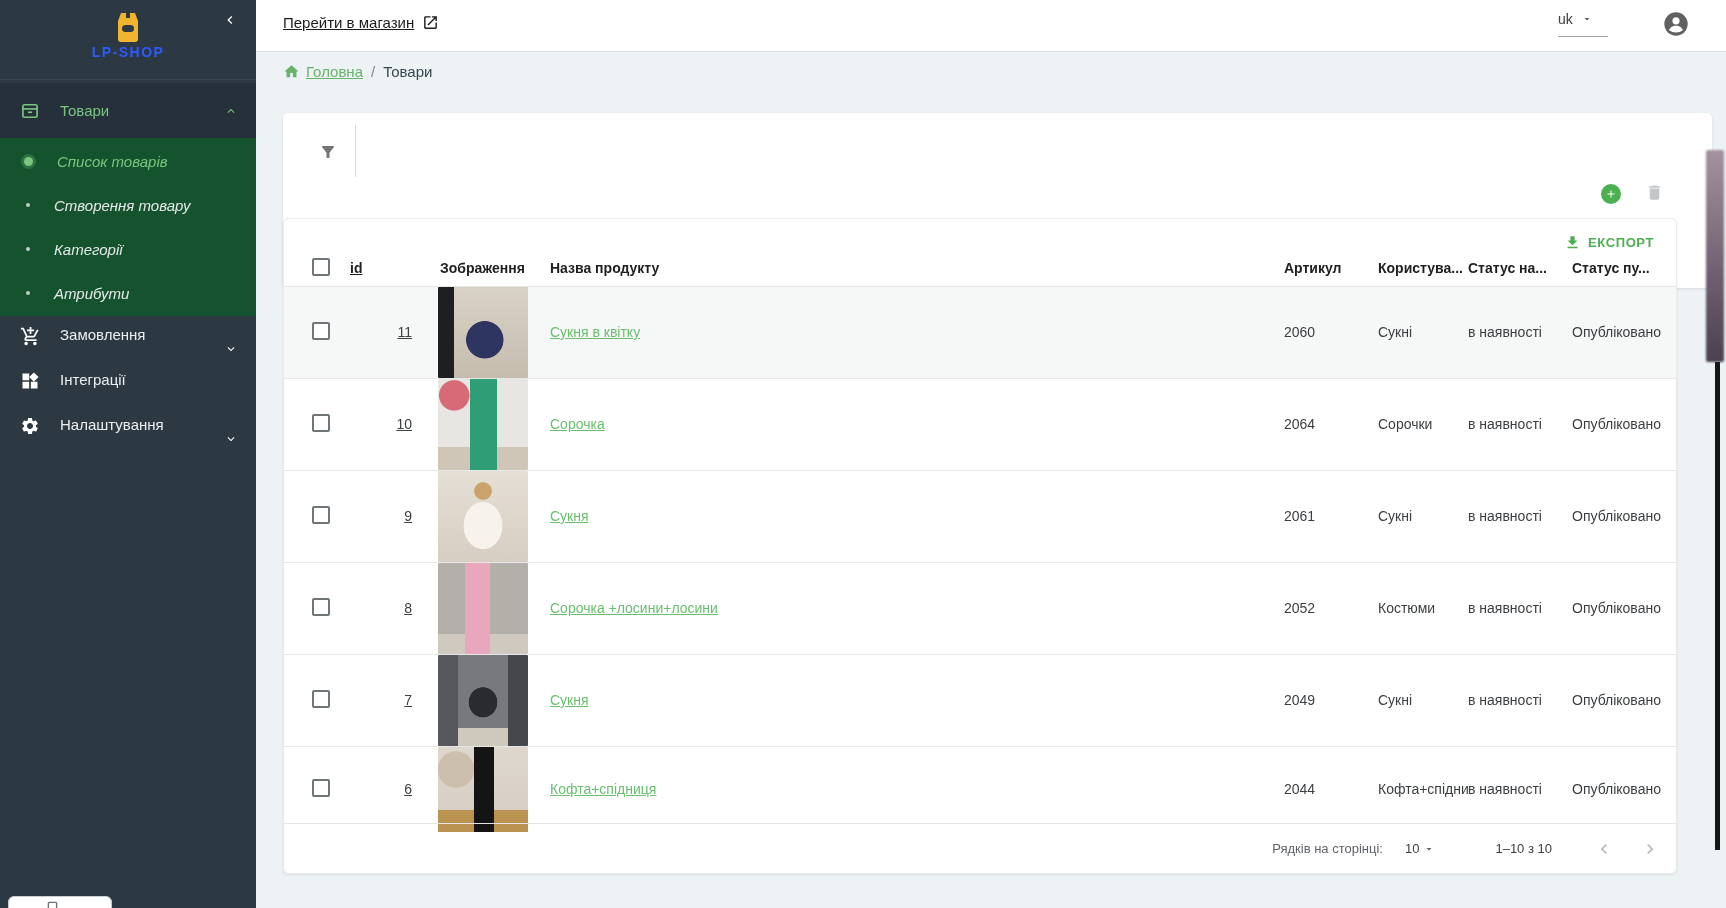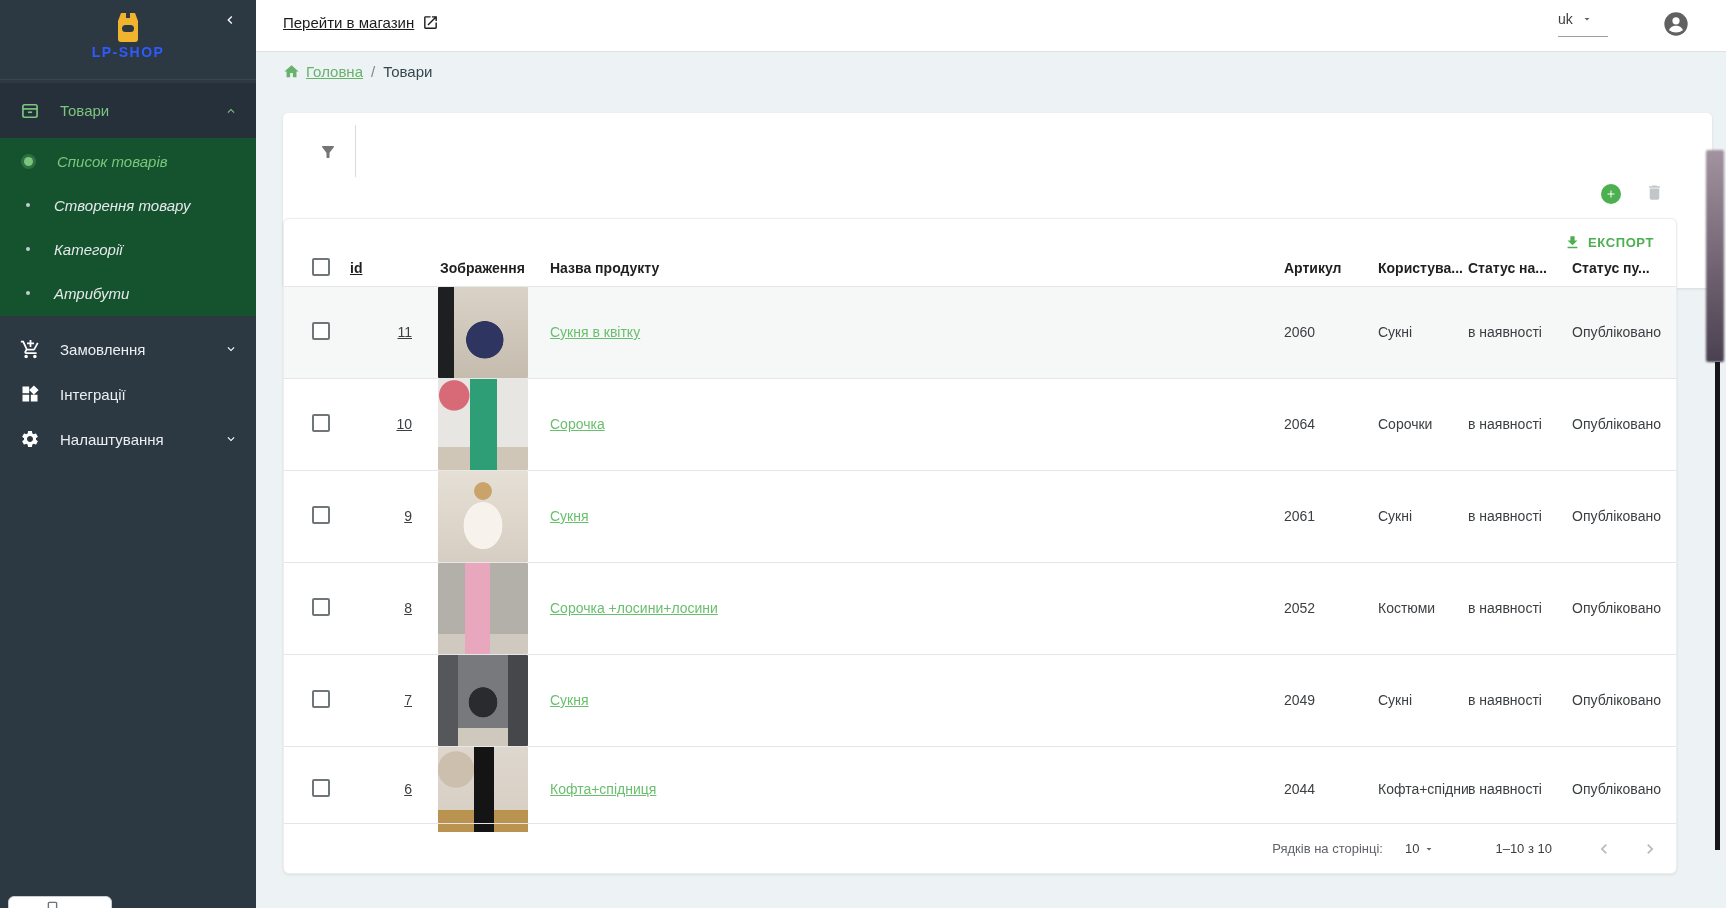--- a/index.html
+++ b/index.html
@@ -27,21 +27,21 @@
     background:#14532d;font-style:italic; }
   .submenu-item { position:absolute; left:0; width:256px; height:44px;
     display:flex; align-items:center; cursor:pointer; }
   .dot-active { width:9px; height:9px; border-radius:50%; background:#7bc67e;
     box-shadow:0 0 0 3px rgba(123,198,126,.25); margin-left:24px; }
   .dot { width:4px; height:4px; border-radius:50%; background:#c6cbcf; margin-left:26px; }
   .submenu-item .slabel { margin-left:24px; font-size:15px; color:#e6e9eb; }
   .submenu-item.active .slabel { color:#7bc67e; }
 
   .nav-item { position:absolute; left:0; width:256px; height:46px;
-    display:flex; align-items:center; cursor:pointer; }
+    display:flex; align-items:flex-start; cursor:pointer; }
   .nav-item .nicon { margin-left:20px; width:22px; }
   .nav-item .nlabel { margin-left:18px; font-size:15px; color:#eceff1; }
   .chev-right { position:absolute; right:18px; top:50%; transform:translateY(-50%); }
 
   .mini-popup { position:absolute; left:8px; top:896px; width:104px; height:28px;
     background:#fff; border:1px solid #c9ced2; border-radius:6px 6px 0 0;
     display:flex; align-items:flex-start; padding:4px 0 0 38px; }
 
   
   .topbar { position:absolute; left:256px; top:0; width:1470px; height:52px;

